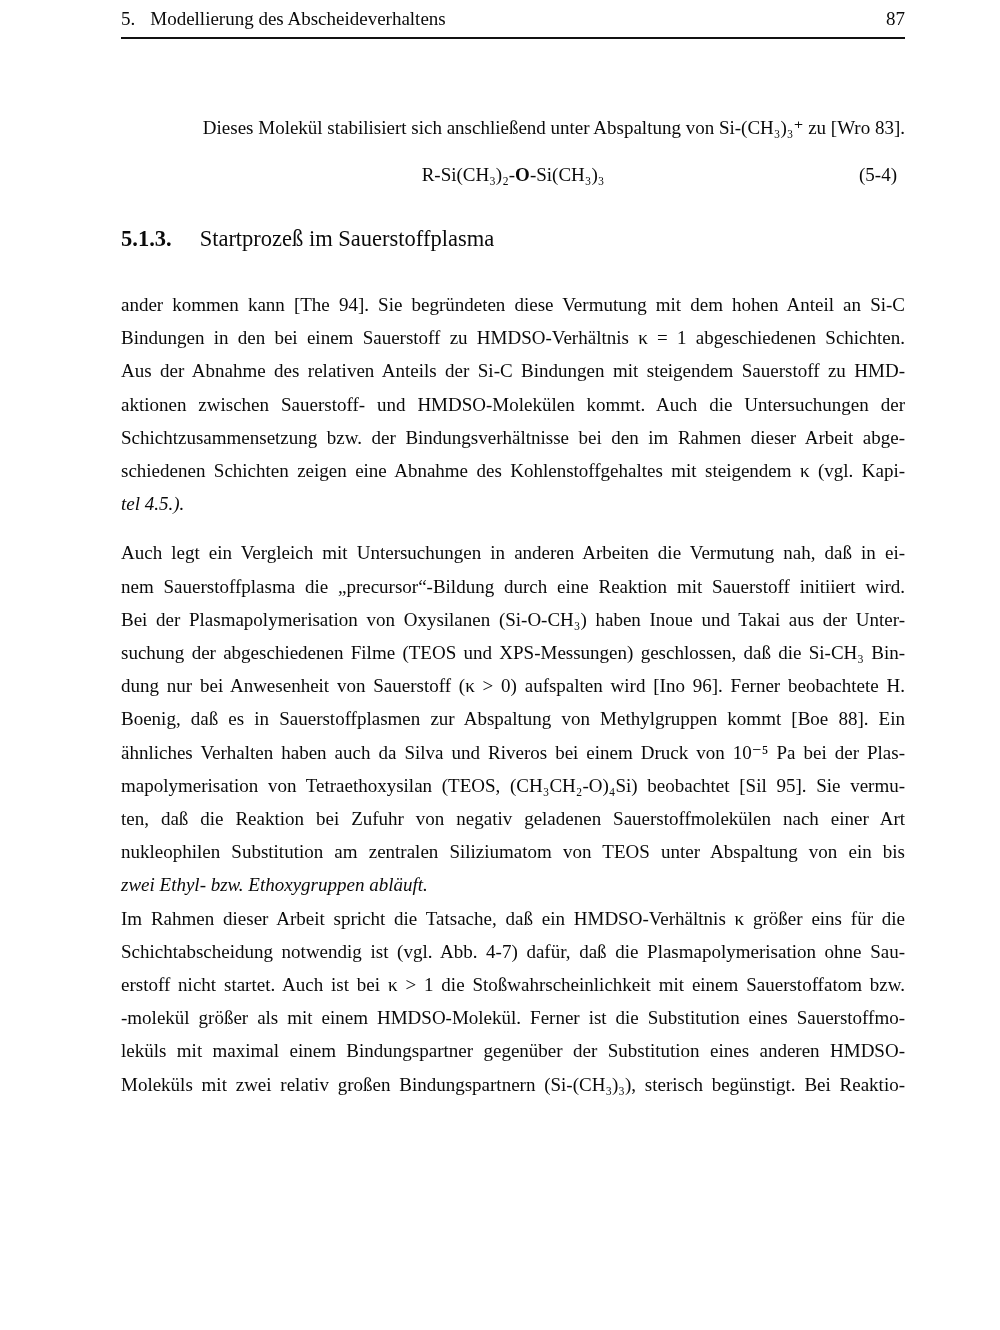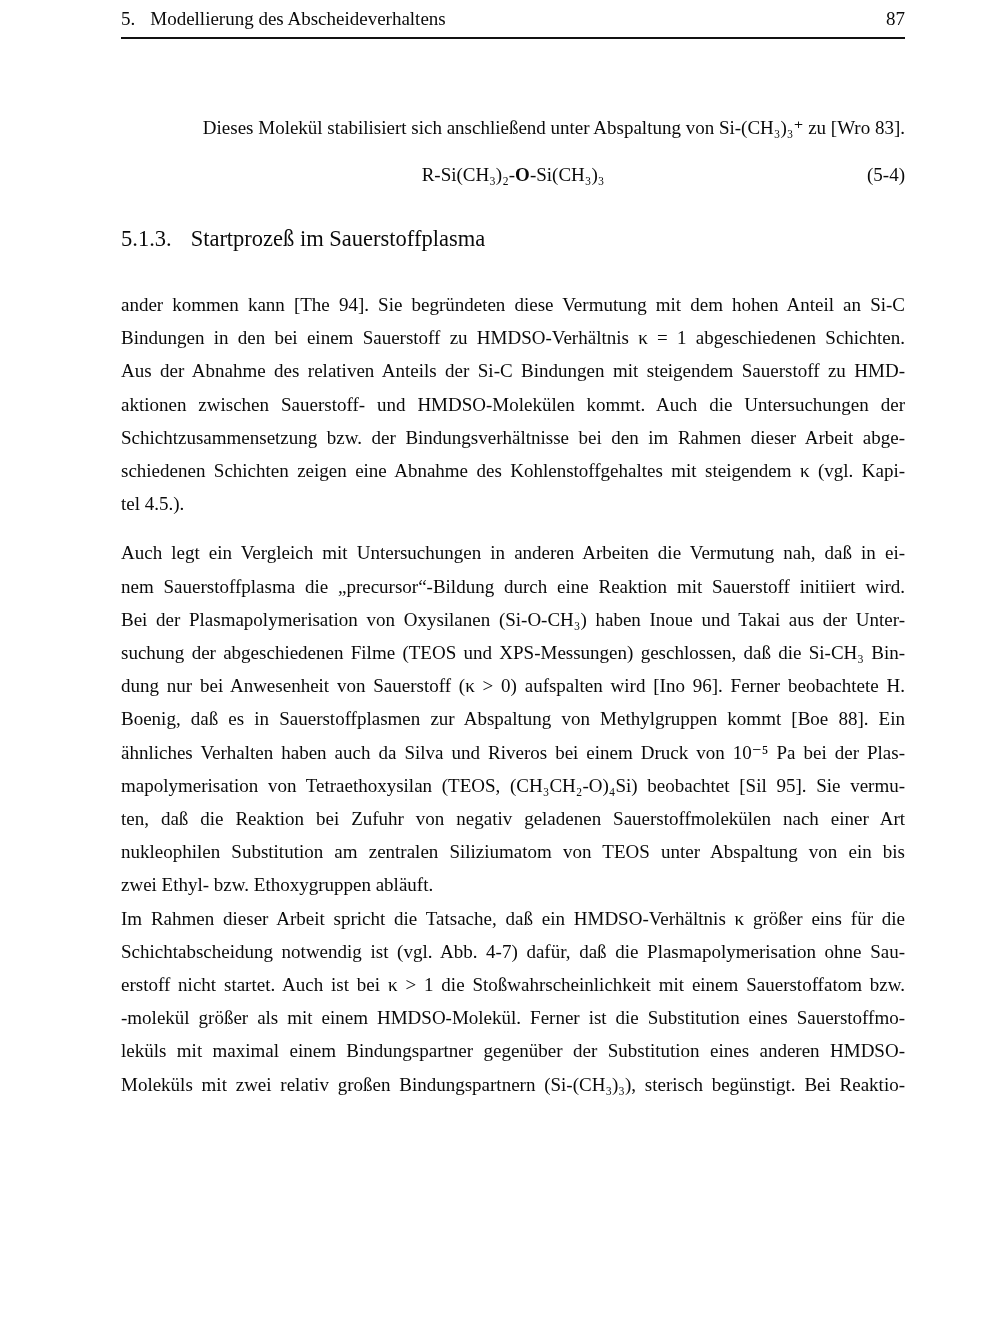--- a/index.html
+++ b/index.html
@@ -34,46 +34,47 @@
     text-align: right;
   }
   .equation-row {
     position: relative;
     margin-top: 14px;
     line-height: 33px;
     text-align: center;
   }
   .equation-row .eq-num {
     position: absolute;
-    right: 0;
+    right: 8px;
     top: 0;
   }
   .section-heading {
     margin: 33px 0 0 0;
     font-size: 22.5px;
     font-weight: normal;
     line-height: 30px;
     display: flex;
   }
-  .section-heading .sec-num { margin-right: 19px; }
+  .section-heading .sec-num { margin-right: 28px; font-weight: bold; }
   .para {
     margin: 0;
   }
   .para.p-a { margin-top: 34px; }
   .para.p-b { margin-top: 16px; }
   .para.p-c { }
   .pline {
     line-height: 33.2px;
     text-align: justify;
     text-align-last: justify;
     white-space: normal;
   }
   .pline.last {
     text-align: left;
     text-align-last: left;
+    font-style: italic;
   }
   b.eq-o { font-weight: bold; }
 </style>
 </head>
 <body>
 
 <div class="page">
 
   <div class="running-header">
     <div class="chapter">

